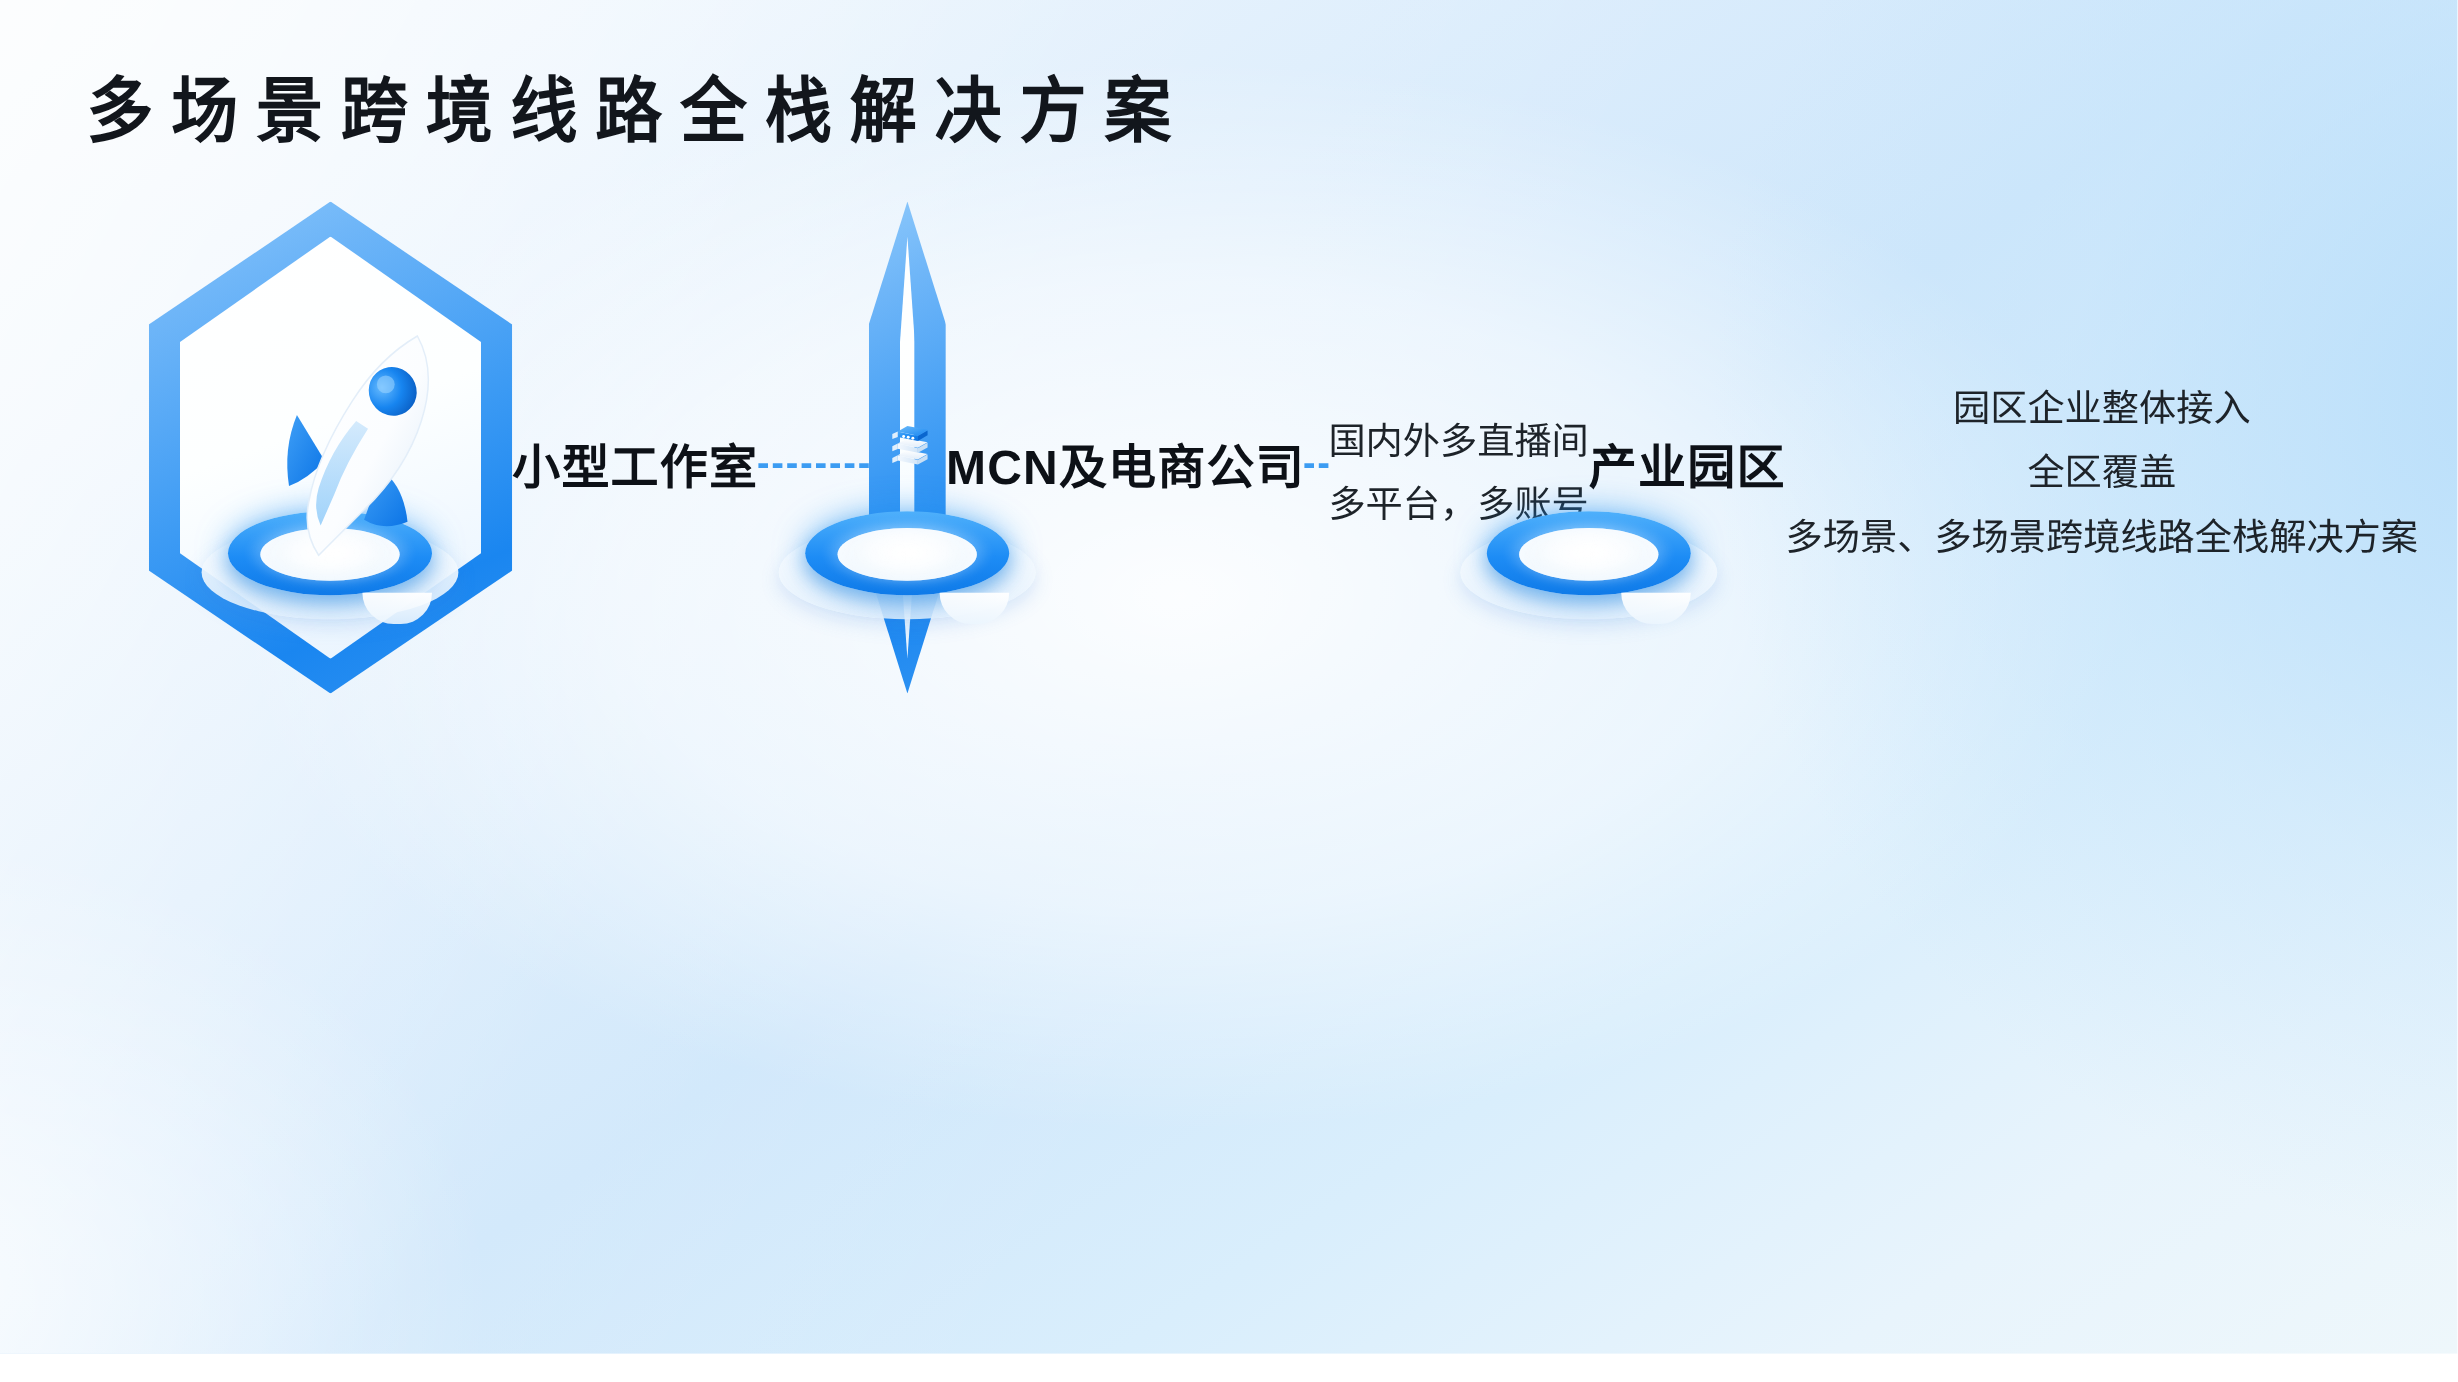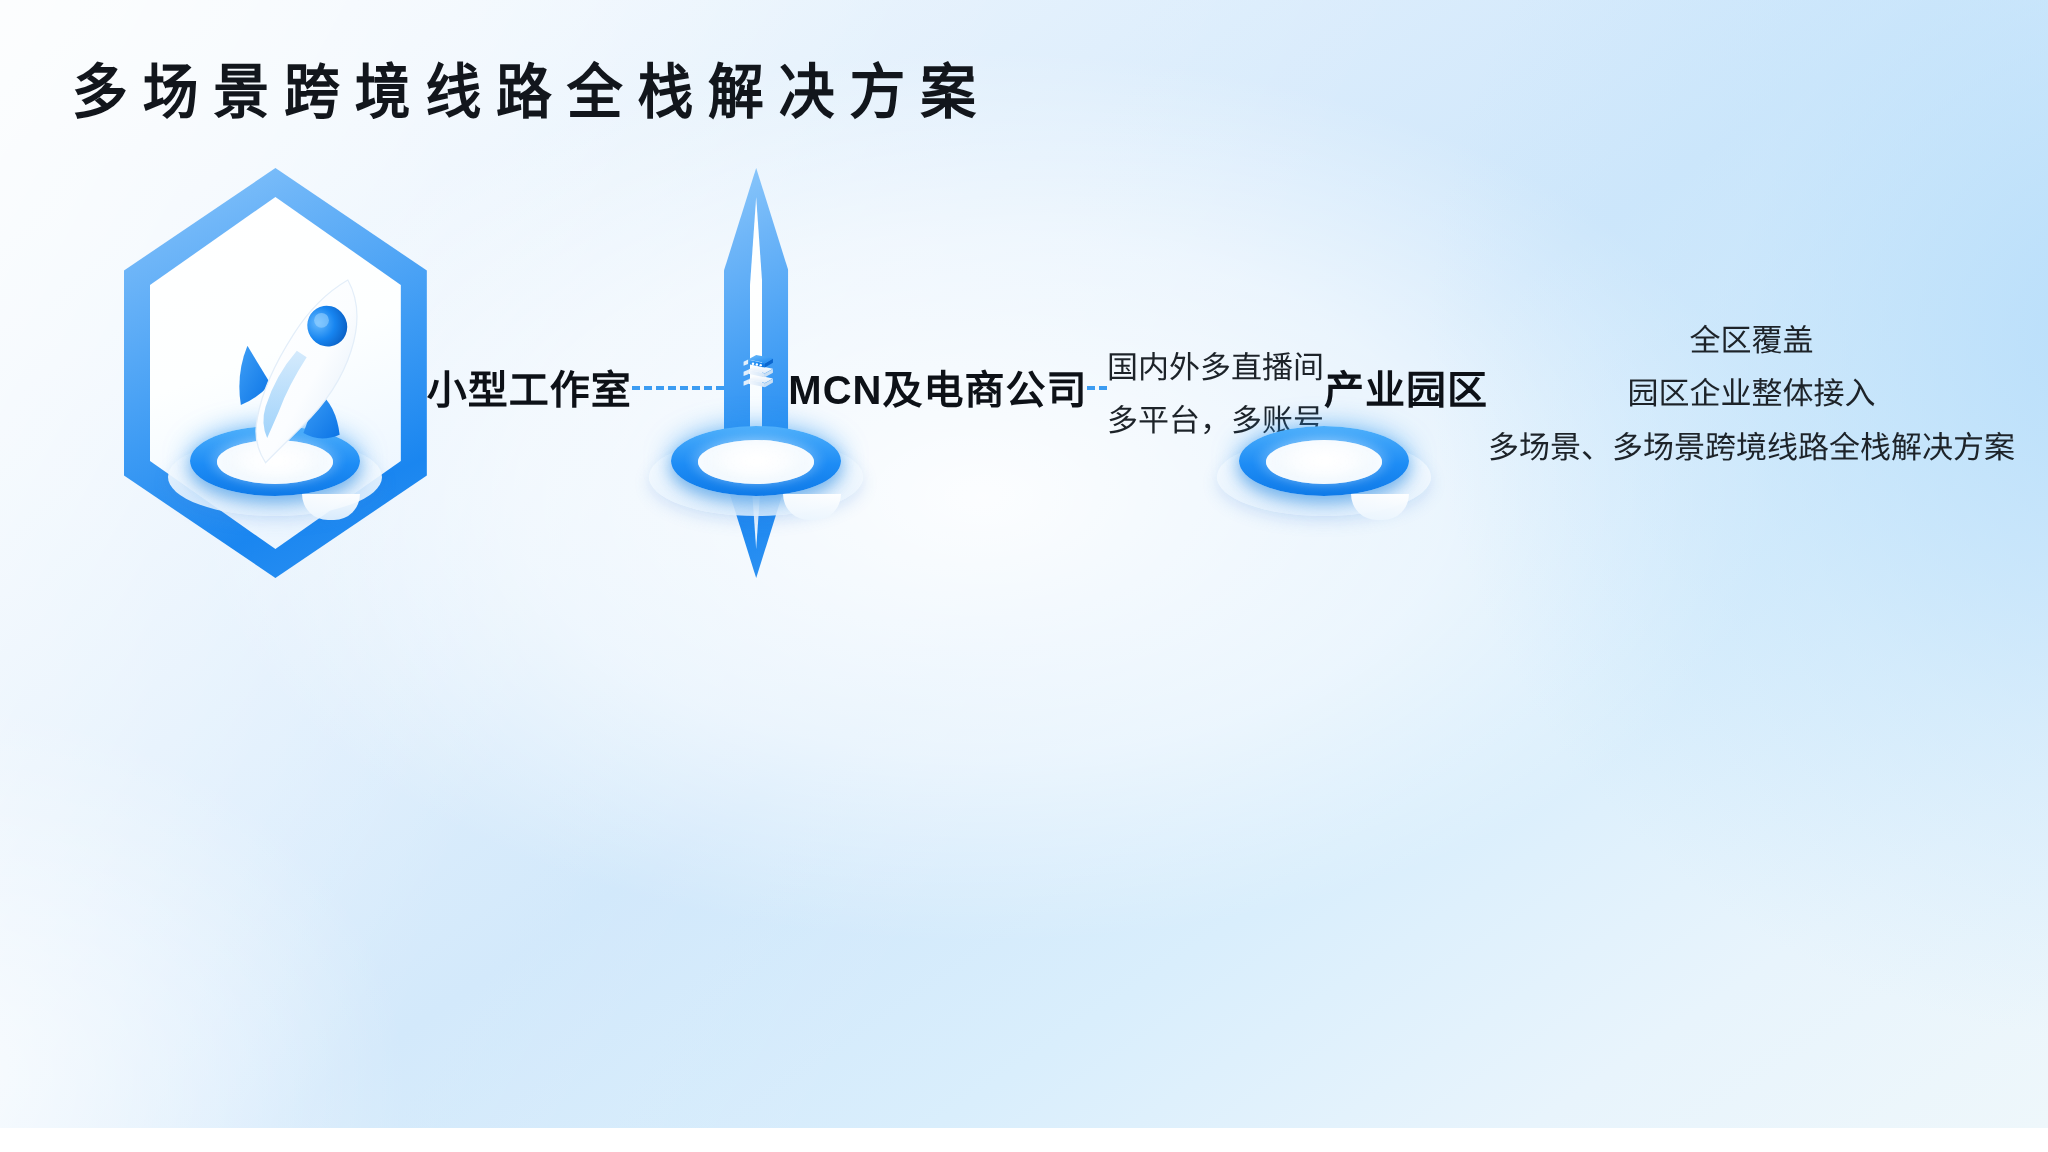--- a/index.html
+++ b/index.html
@@ -344,20 +344,20 @@
           <div class="ped-ring"></div>
           <div class="ped-hole"></div>
           <div class="ped-glow"></div>
           <div class="ped-notch"></div>
         </div>
       </div>
 
       <div class="card-title">产业园区</div>
       <div class="divider"></div>
       <div class="card-body">
+        <span class="line">园区企业整体接入</span>
         <span class="line">全区覆盖</span>
-        <span class="line">园区企业整体接入</span>
         <span class="line">多场景、多场景跨境线路全栈解决方案</span>
       </div>
     </div>
 
   </div>
 </div>
 
 </body></html>

